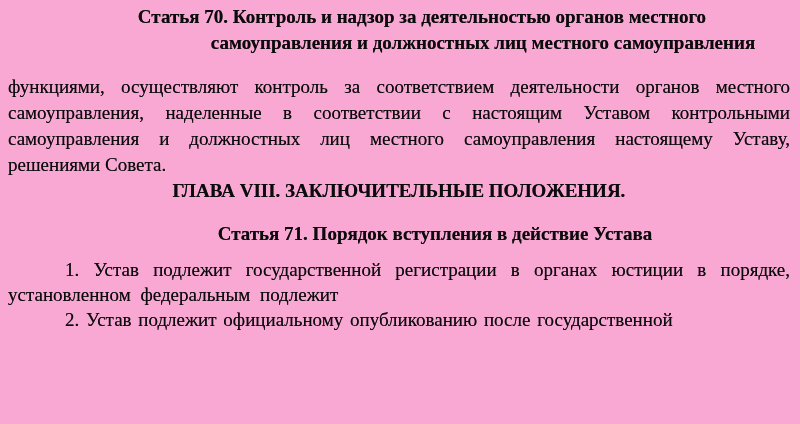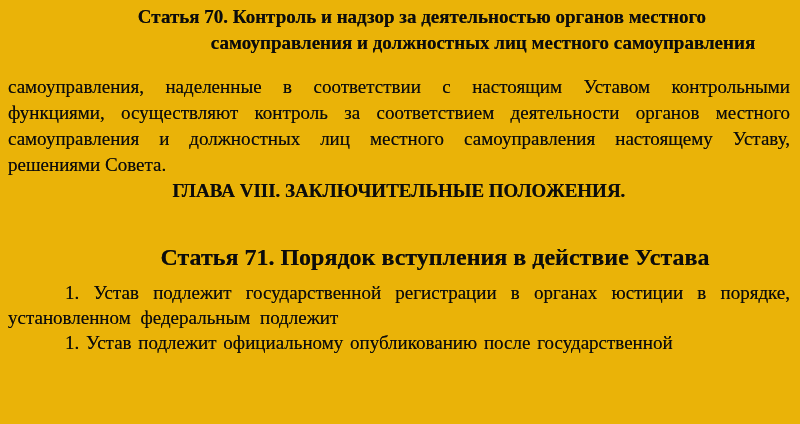--- a/index.html
+++ b/index.html
@@ -1,20 +1,20 @@
 <!DOCTYPE html>
 <html><head>
 <meta charset="utf-8">
 <style>
   html, body { margin: 0; padding: 0; }
   .page {
     position: relative;
     width: 800px;
     height: 424px;
-    background: #eab308;
+    background: #f9a8d4;
     overflow: hidden;
     font-family: "Liberation Serif", "DejaVu Serif", serif;
     color: #0c0c0c;
     text-shadow: 0 0 0.5px rgba(10,10,10,0.65);
   }
   .doc { padding: 4px 10px 0 8px; }
 
   
   .t { font-weight: bold; font-size: 19px; line-height: 26px; white-space: nowrap; }
   .title .l1 { padding-left: 46px;  text-align: center; }
@@ -23,44 +23,44 @@
   
   .p1 { margin-top: 18px; font-size: 19px; line-height: 26px; }
   .p2 { margin-top: 10px; font-size: 19px; line-height: 25px; }
   .jl  { text-align: justify; text-align-last: justify; }
   .ind { padding-left: 57px; }
   .ws  { word-spacing: 5px; }
   .ws2 { word-spacing: 2px; }
 
   
   .h2 {  font-weight: bold; font-size: 19px; line-height: 26px; text-align: center; white-space: nowrap; }
-  .h3 { margin-top: 40px; font-weight: bold; font-size: 24px; line-height: 26px; text-align: center; padding-left: 72px; white-space: nowrap; }
+  .h3 { margin-top: 17px; font-weight: bold; font-size: 19px; line-height: 26px; text-align: center; padding-left: 72px; white-space: nowrap; }
 </style>
 </head>
 <body>
 
 <div class="page">
   <div class="doc">
 
     <div class="title">
       <div class="t l1">Статья 70. Контроль и надзор за деятельностью органов местного</div>
       <div class="t l2">самоуправления и должностных лиц местного самоуправления</div>
     </div>
 
     <div class="p1">
+      <div class="jl">функциями, осуществляют контроль за соответствием деятельности органов местного</div>
       <div class="jl">самоуправления, наделенные в соответствии с настоящим Уставом контрольными</div>
-      <div class="jl">функциями, осуществляют контроль за соответствием деятельности органов местного</div>
       <div class="jl">самоуправления и должностных лиц местного самоуправления настоящему Уставу,</div>
       <div>решениями Совета.</div>
     </div>
 
     <div class="h2">ГЛАВА VIII. ЗАКЛЮЧИТЕЛЬНЫЕ ПОЛОЖЕНИЯ.</div>
 
     <div class="h3">Статья 71. Порядок вступления в действие Устава</div>
 
     <div class="p2">
       <div class="jl ind">1. Устав подлежит государственной регистрации в органах юстиции в порядке,</div>
       <div class="ws">установленном федеральным подлежит</div>
-      <div class="ind ws2">1. Устав подлежит официальному опубликованию после государственной</div>
+      <div class="ind ws2">2. Устав подлежит официальному опубликованию после государственной</div>
     </div>
 
   </div>
 </div>
 
 </body></html>

